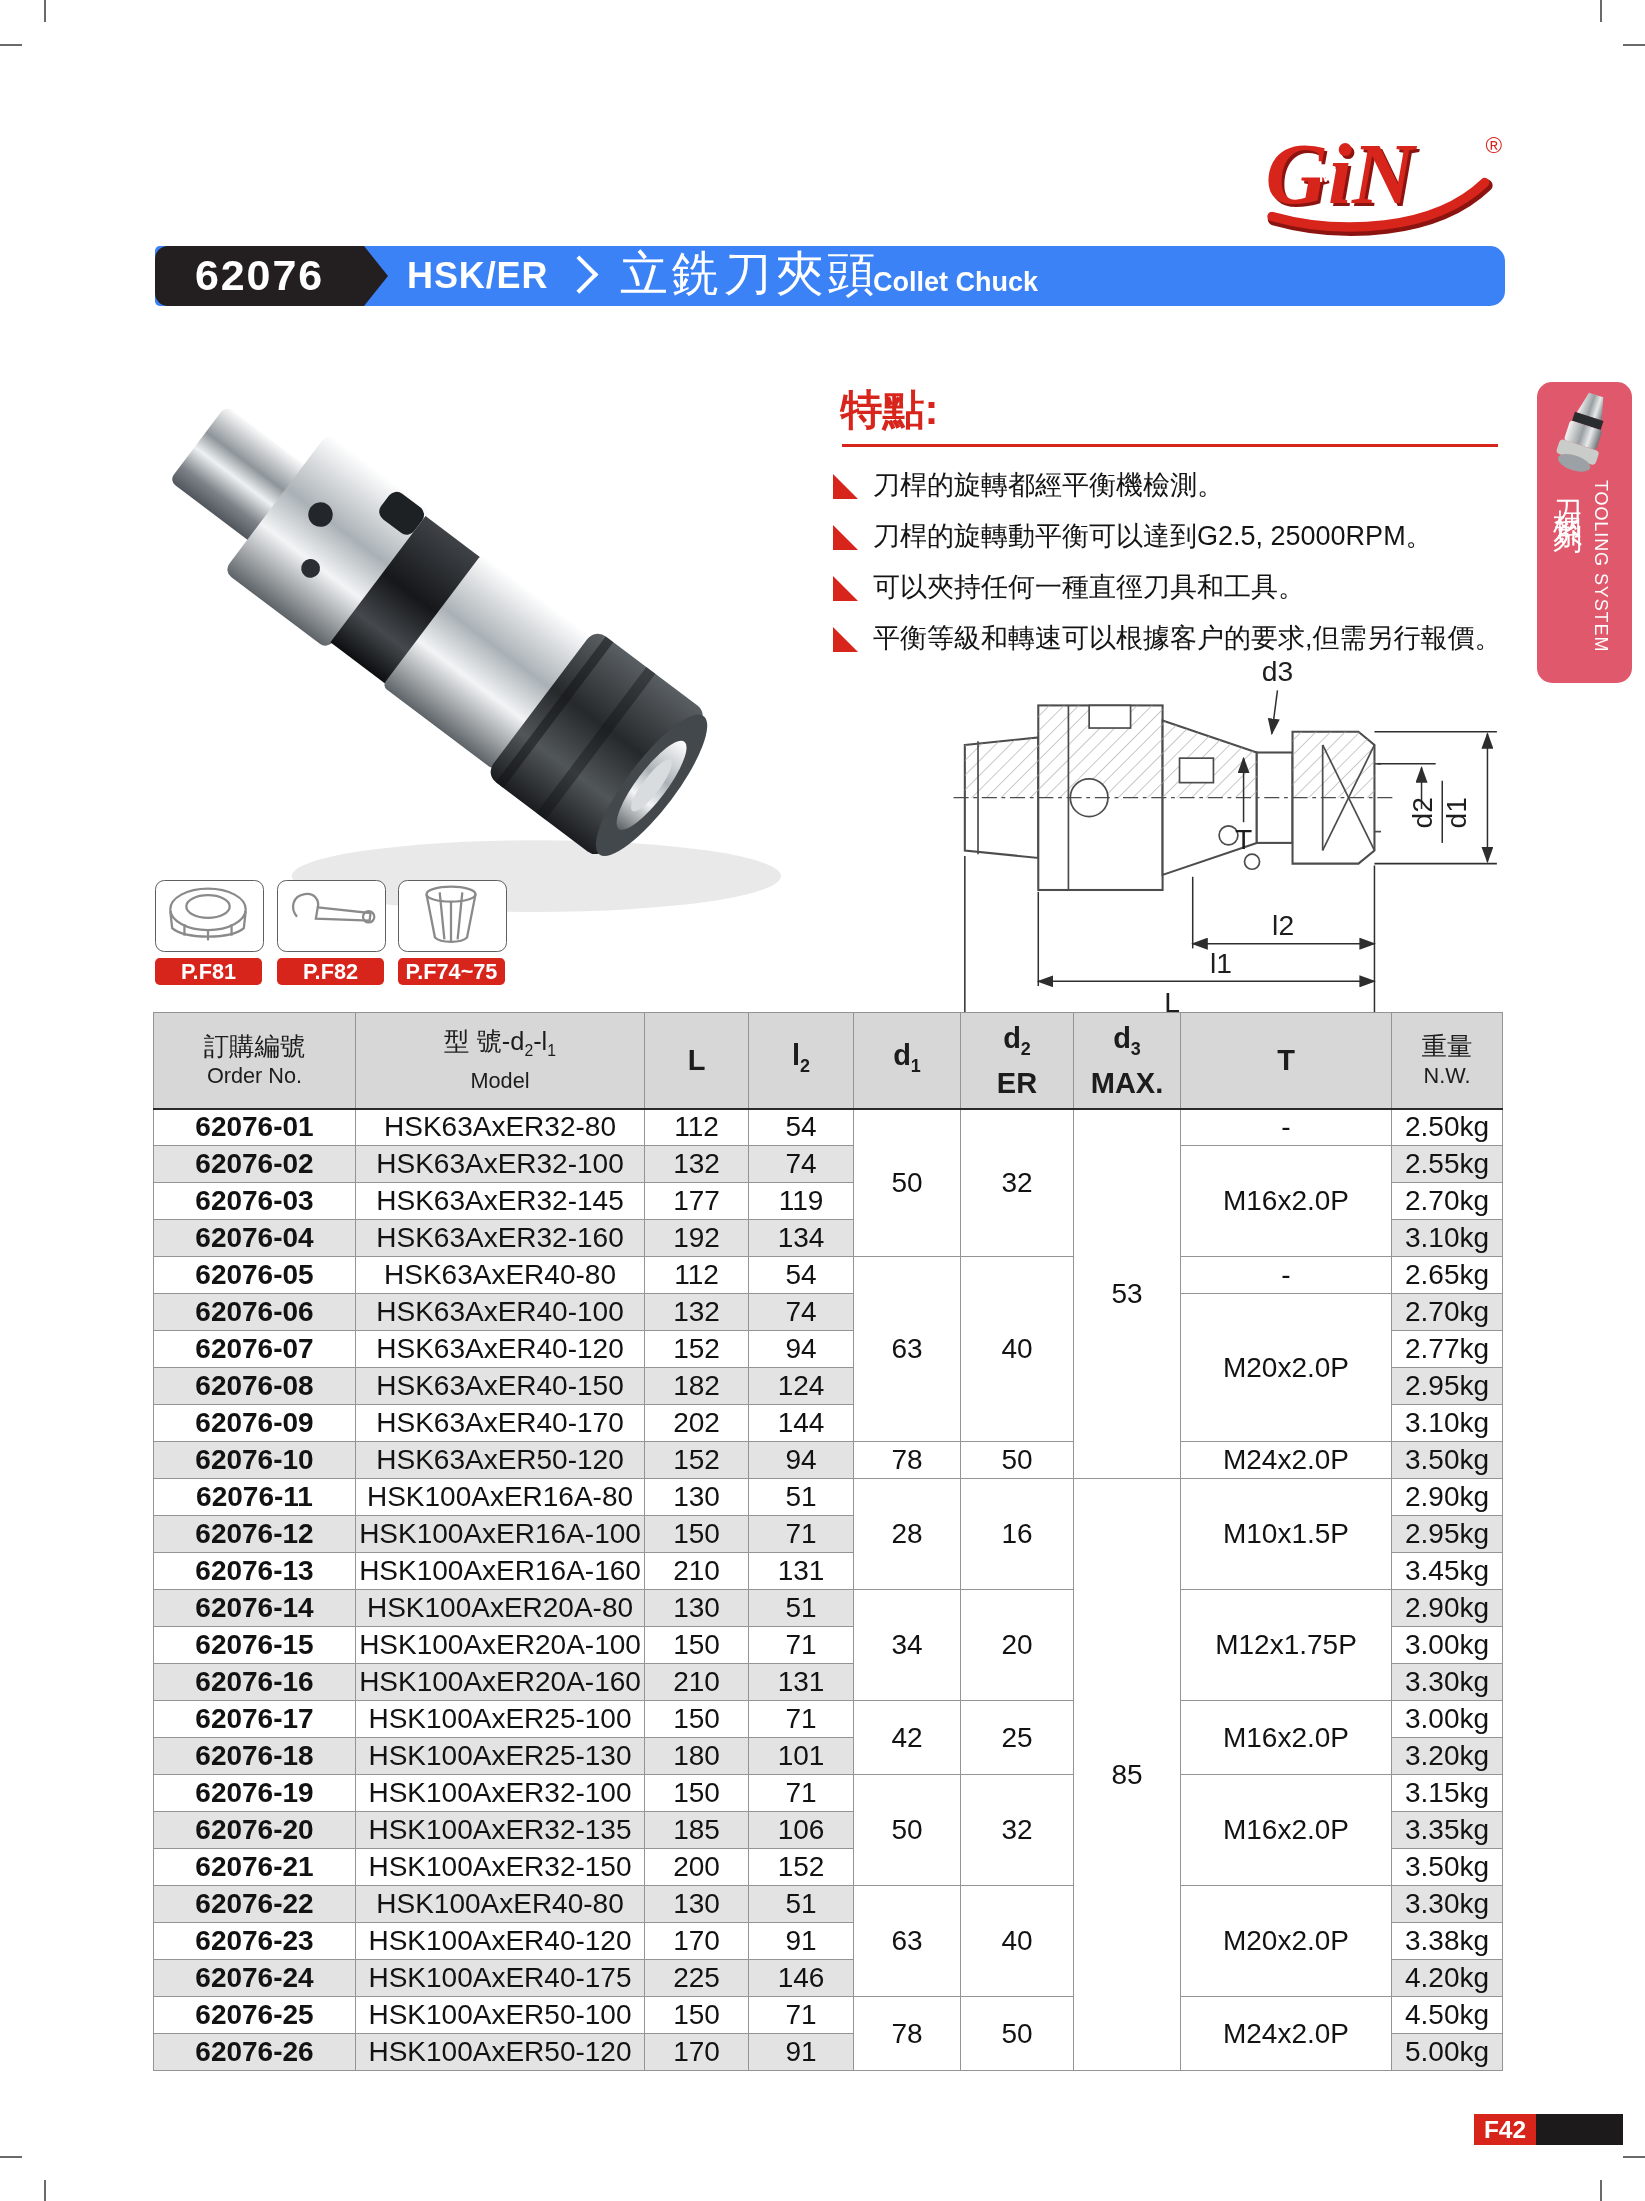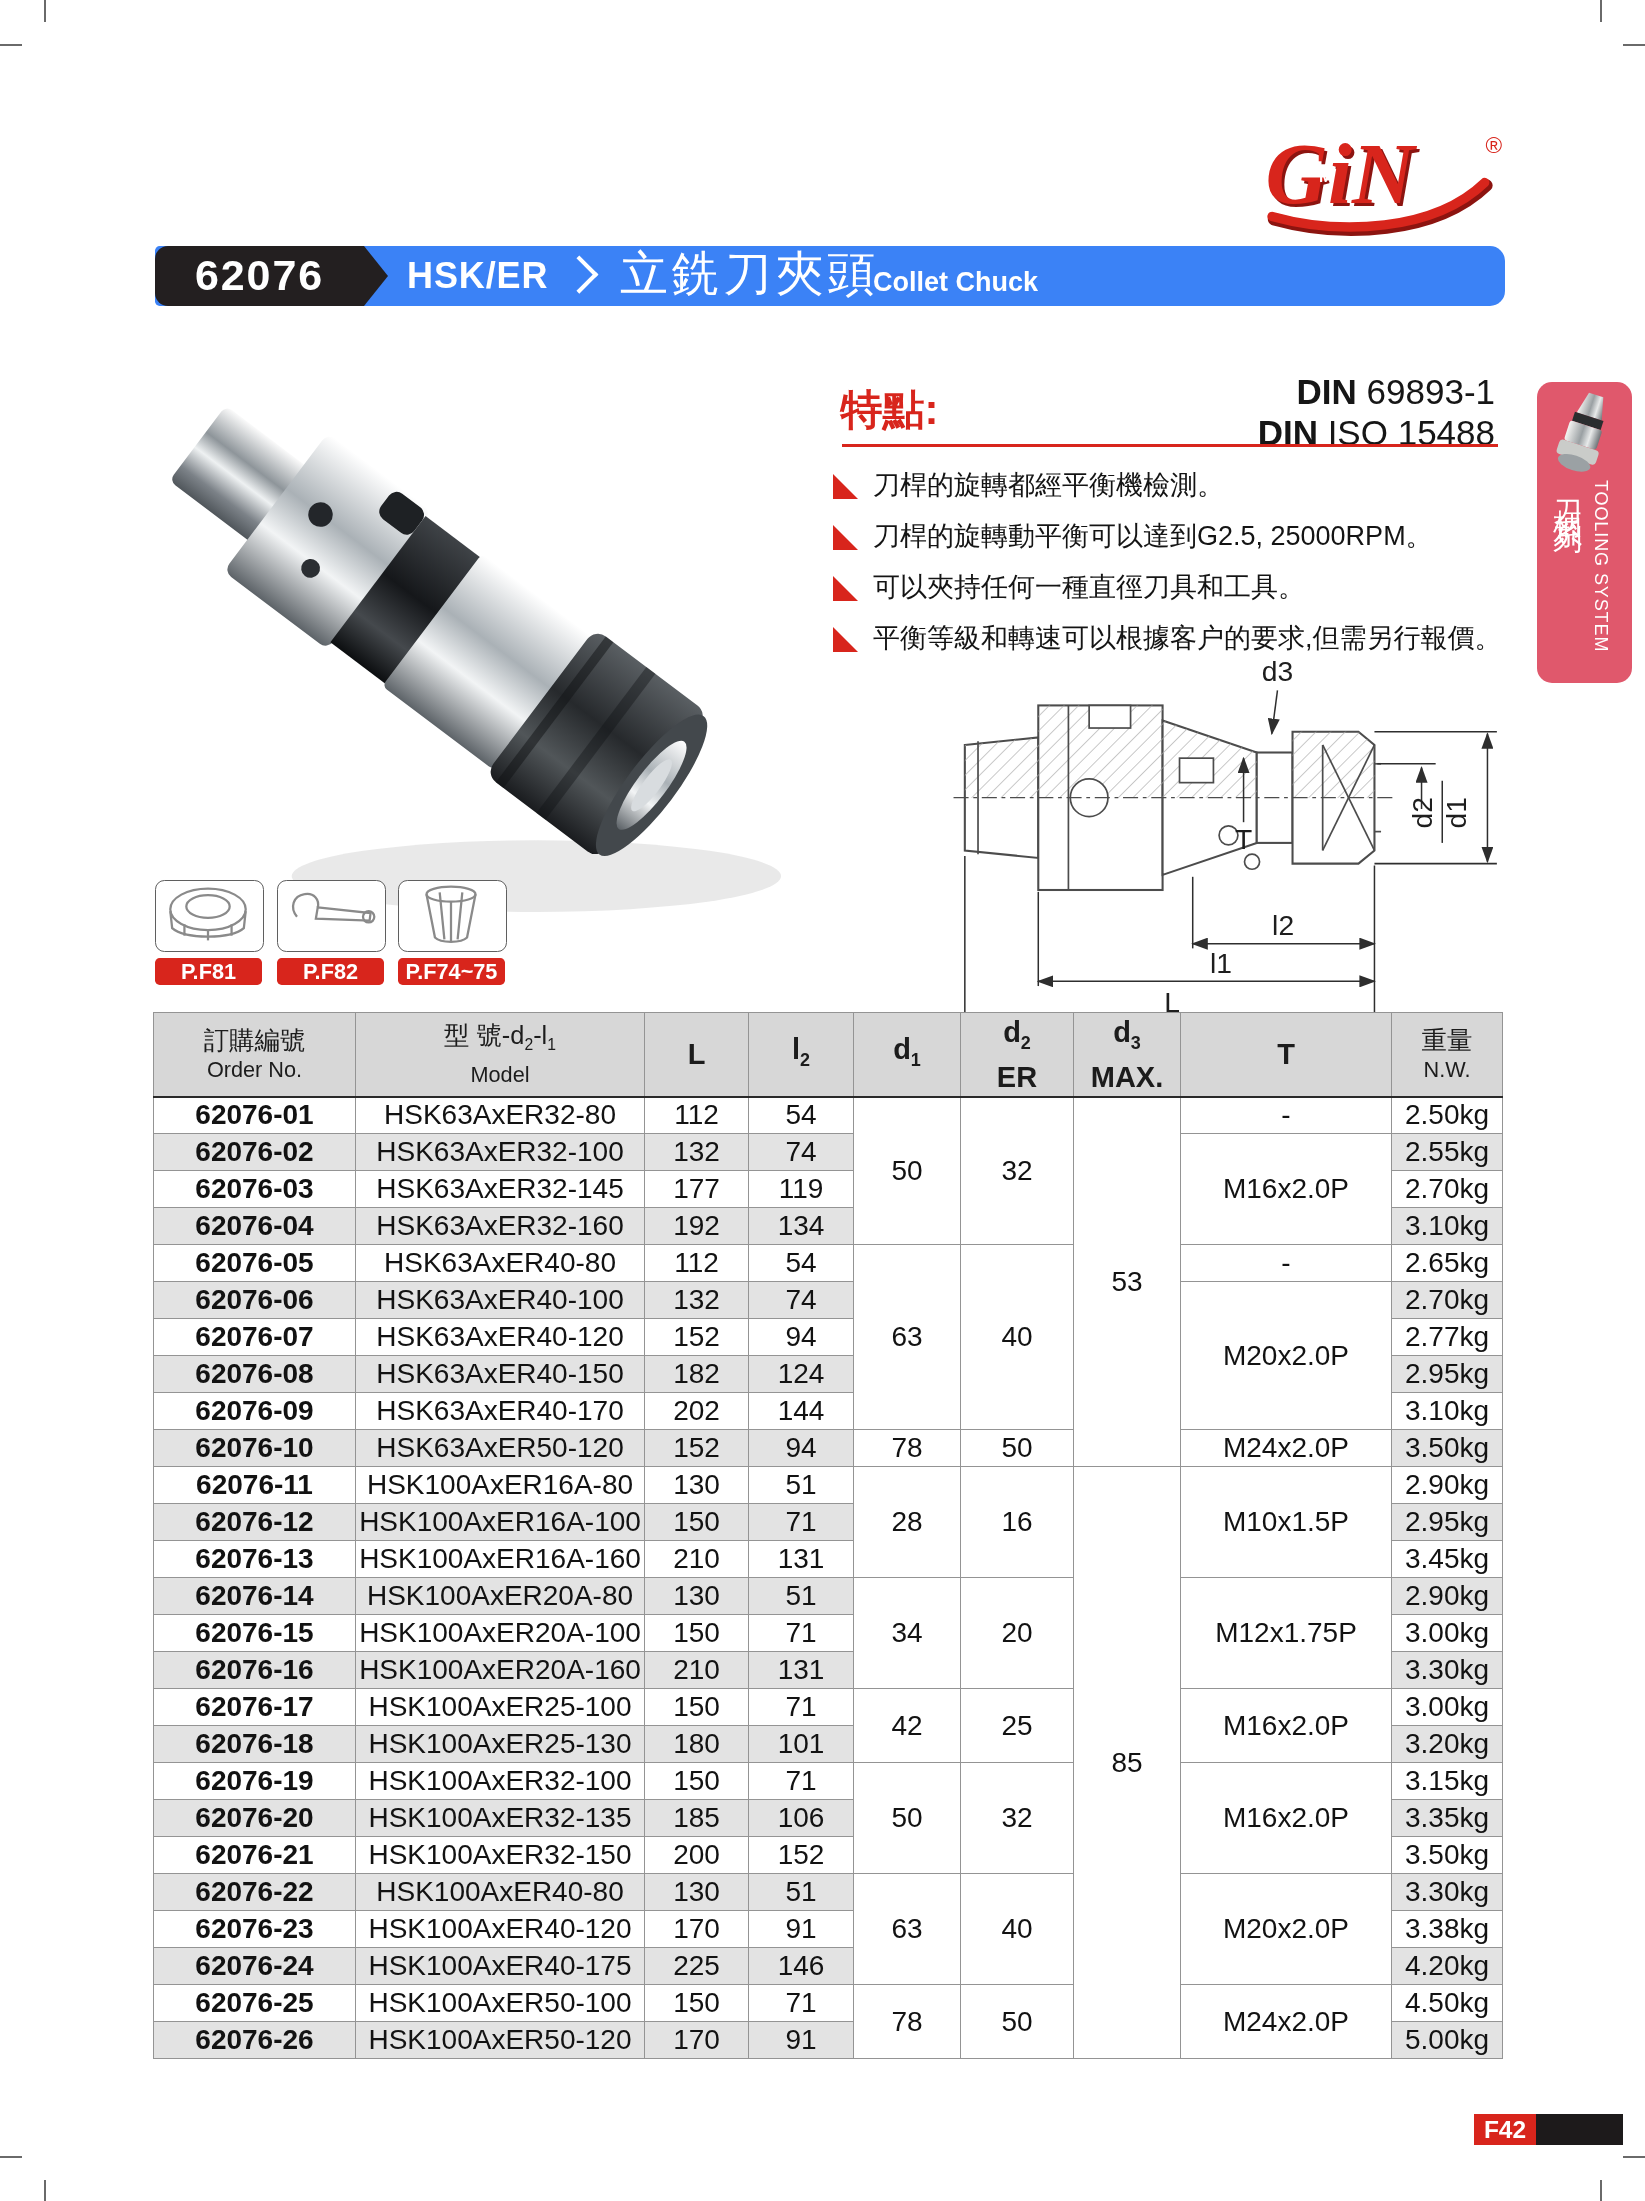--- a/index.html
+++ b/index.html
@@ -55,21 +55,21 @@
                color:#fff;font-weight:bold;font-size:21.7px;text-align:center;line-height:27px;}
 
   
   .unit{left:1205px;top:974px;width:297px;text-align:right;font-size:31px;color:#161616;}
 
   
   .spec-table{position:absolute;left:153px;top:1012px;border-collapse:collapse;table-layout:fixed;
               width:1350px;border:1.9px solid #3f3f3f;}
   .spec-table th,.spec-table td{border:0.9px solid #949494;text-align:center;padding:0;box-sizing:border-box;
               overflow:hidden;white-space:nowrap;}
-  .spec-table thead th{background:#d7d7d7;height:84px;border-bottom:2.8px solid #2a2a2a;color:#1c1c1c;}
+  .spec-table thead th{background:#d7d7d7;height:96px;border-bottom:2.8px solid #2a2a2a;color:#1c1c1c;}
   .th-zh{font-size:25.4px;font-weight:normal;line-height:32px;display:block;}
   .th-en{font-size:21.7px;font-weight:normal;line-height:28px;display:block;}
   .th-dim{font-size:29px;font-weight:bold;line-height:34px;display:block;}
   .spec-table sub{font-size:0.62em;}
   .spec-table tbody td{height:37px;font-size:28px;color:#121212;background:#fff;}
   .spec-table td.stripe{background:#e3e3e3;}
   .c-order{font-weight:bold;font-size:26px;}
   .c-model{font-size:27px;}
   .c-nw{font-size:27px;}
   .c-t{font-size:27px;}
@@ -180,24 +180,20 @@
         <rect x="524" y="-97" width="12" height="194" fill="#0f1113" opacity="0.4"></rect>
         <ellipse cx="604" cy="0" rx="26" ry="92" fill="#43484c"></ellipse>
         <ellipse cx="604" cy="0" rx="16" ry="58" fill="url(#met2)"></ellipse>
         <ellipse cx="604" cy="0" rx="9" ry="34" fill="#d8dcdf"></ellipse>
       </g>
     </svg>
   </div>
 
   <div class="abs features" style="height:311px;">
     <div class="feat-label">特點:</div>
-    <div class="din-block">
-      <div><b>DIN</b><span> 69893-1</span></div>
-      <div><b>DIN</b><span> ISO 15488</span></div>
-    </div>
     <div class="feat-rule"></div>
     <div class="bullets">
       <div class="bullet-line"><span class="tri"></span><span>刀桿的旋轉都經平衡機檢測。</span></div>
       <div class="bullet-line"><span class="tri"></span><span>刀桿的旋轉動平衡可以達到G2.5, 25000RPM。</span></div>
       <div class="bullet-line"><span class="tri"></span><span>可以夾持任何一種直徑刀具和工具。</span></div>
       <div class="bullet-line"><span class="tri"></span><span>平衡等級和轉速可以根據客户的要求,但需另行報價。</span></div>
     </div>
   </div>
 
   <div class="abs" style="left:946px;top:607px;width:565px;height:405px;">

